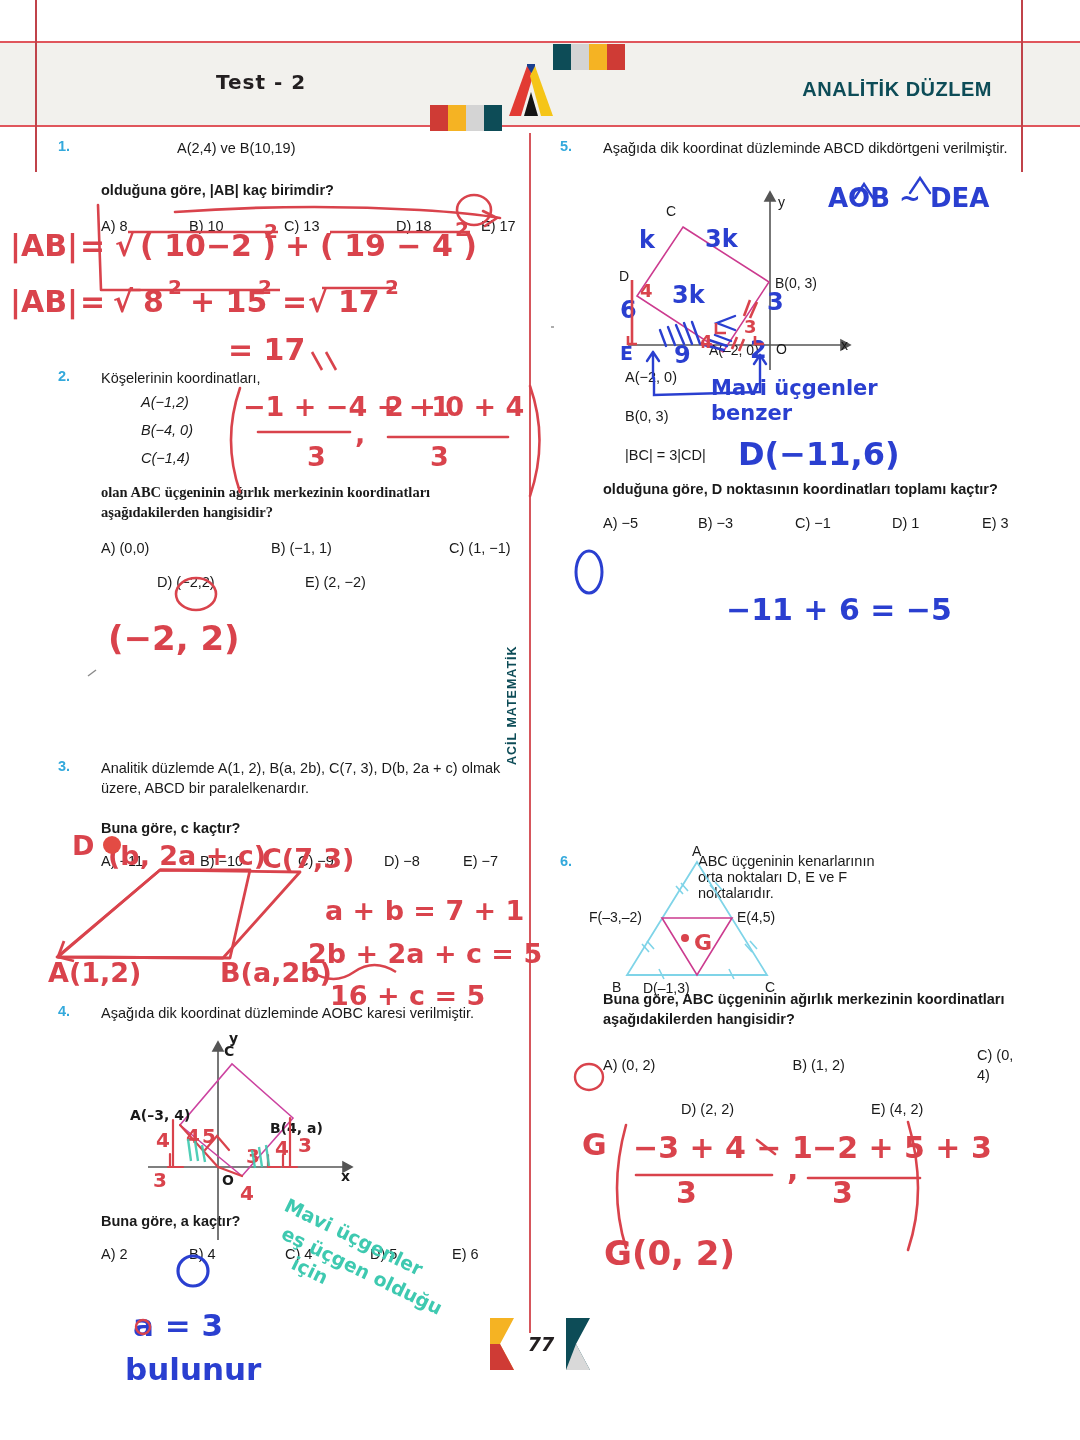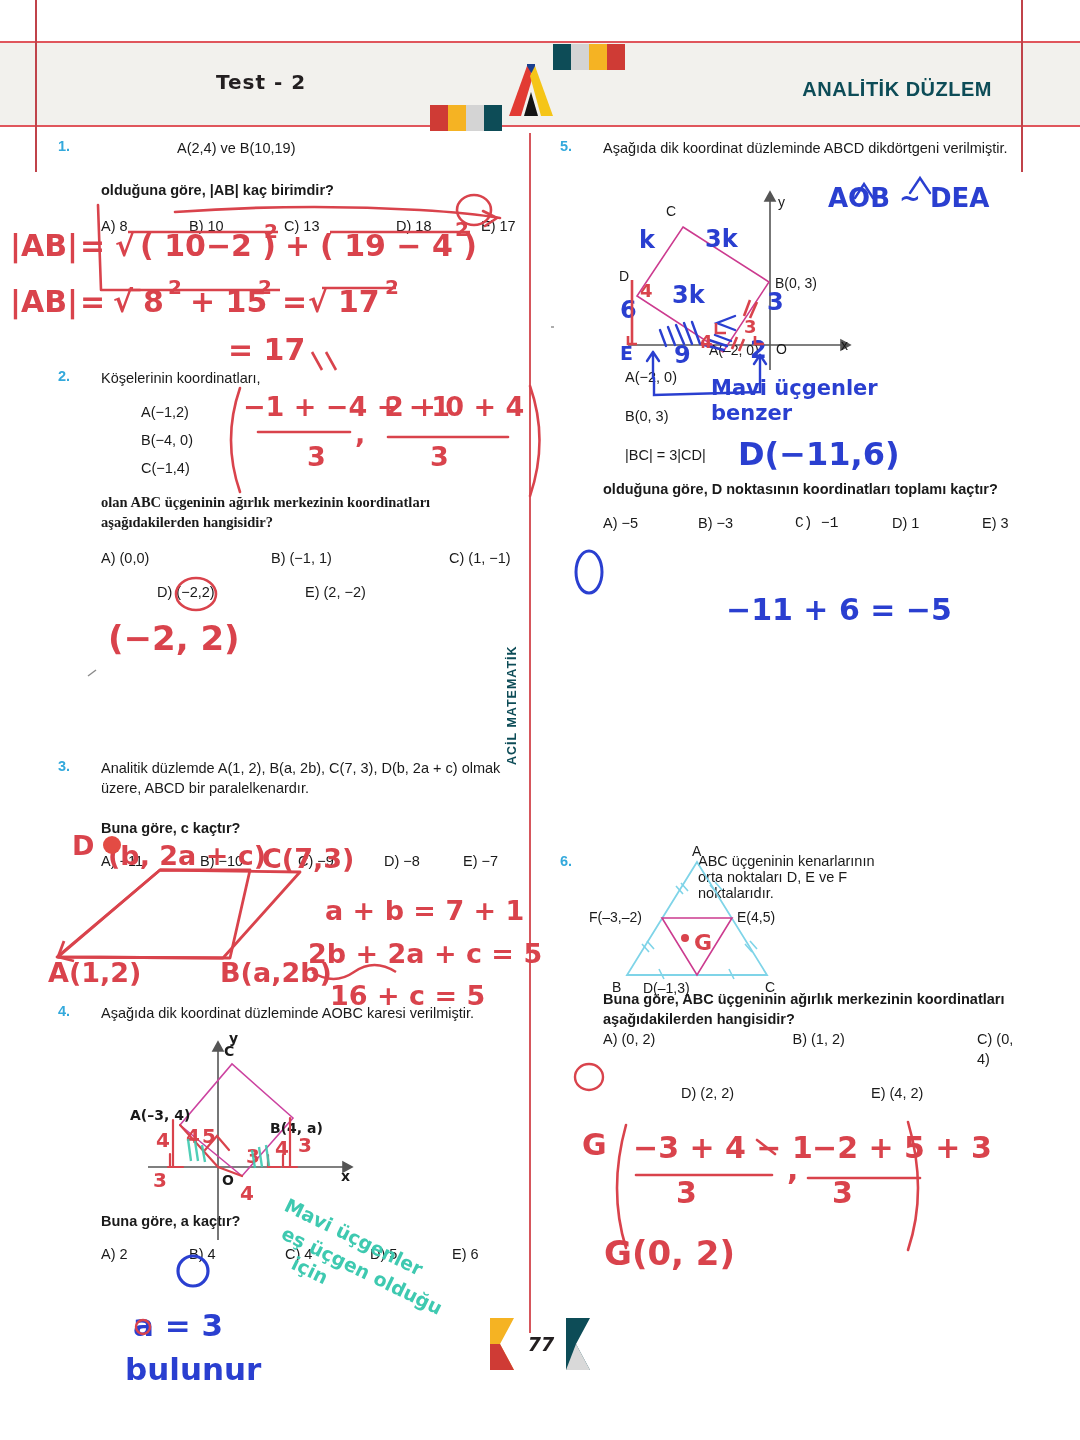--- a/index.html
+++ b/index.html
@@ -126,21 +126,21 @@
           <span style="width:85px;">D) 18</span>
           <span>E) 17</span>
         </div>
       </div>
     </div>
 
     <div class="q" style="height:390px;">
       <div class="qnum">2.</div>
       <div class="qbody">
         <div>Köşelerinin koordinatları,</div>
-        <div class="coords" style="margin-top:10px;">
+        <div class="coords" style="font-style:italic;">
           <div>A(−1,2)</div>
           <div>B(−4, 0)</div>
           <div>C(−1,4)</div>
         </div>
         <div class="bold" style="margin-top:10px;width:418px;font-family:Liberation Serif, serif;">olan ABC üçgeninin ağırlık merkezinin koordinatları aşağıdakilerden hangisidir?</div>
         <div class="opts" style="margin-top:16px;">
           <span style="width:170px;">A) (0,0)</span>
           <span style="width:178px;">B) (−1, 1)</span>
           <span>C) (1, −1)</span>
         </div>
@@ -194,34 +194,34 @@
         <div style="height:200px;"></div>
         <div class="coords" style="margin-left:22px;line-height:39px;">
           <div>A(−2, 0)</div>
           <div>B(0, 3)</div>
           <div>|BC| = 3|CD|</div>
         </div>
         <div class="bold" style="margin-top:4px;width:418px;">olduğuna göre, D noktasının koordinatları toplamı kaçtır?</div>
         <div class="opts" style="margin-top:14px;">
           <span style="width:95px;">A) −5</span>
           <span style="width:97px;">B) −3</span>
-          <span style="width:97px;font-family:Liberation Mono, monospace;">C) −1</span>
+          <span style="width:97px;">C) −1</span>
           <span style="width:90px;">D) 1</span>
           <span>E) 3</span>
         </div>
       </div>
     </div>
 
     <div class="q" style="height:330px;margin-top:245px;">
       <div class="qnum">6.</div>
       <div class="qbody">
         <div style="margin-left:95px;width:200px;line-height:16px;">ABC üçgeninin kenarlarının orta noktaları D, E ve F noktalarıdır.</div>
         <div style="height:88px;"></div>
         <div class="bold" style="width:418px;">Buna göre, ABC üçgeninin ağırlık merkezinin koordinatları aşağıdakilerden hangisidir?</div>
-        <div class="opts" style="margin-top:0;">
+        <div class="opts" style="margin-top:16px;align-items:center;">
           <span style="width:190px;">A) (0, 2)</span>
           <span style="width:185px;">B) (1, 2)</span>
           <span>C) (0, 4)</span>
         </div>
         <div class="opts" style="margin-top:14px;">
           <span style="width:78px;"></span>
           <span style="width:190px;">D) (2, 2)</span>
           <span>E) (4, 2)</span>
         </div>
       </div>

